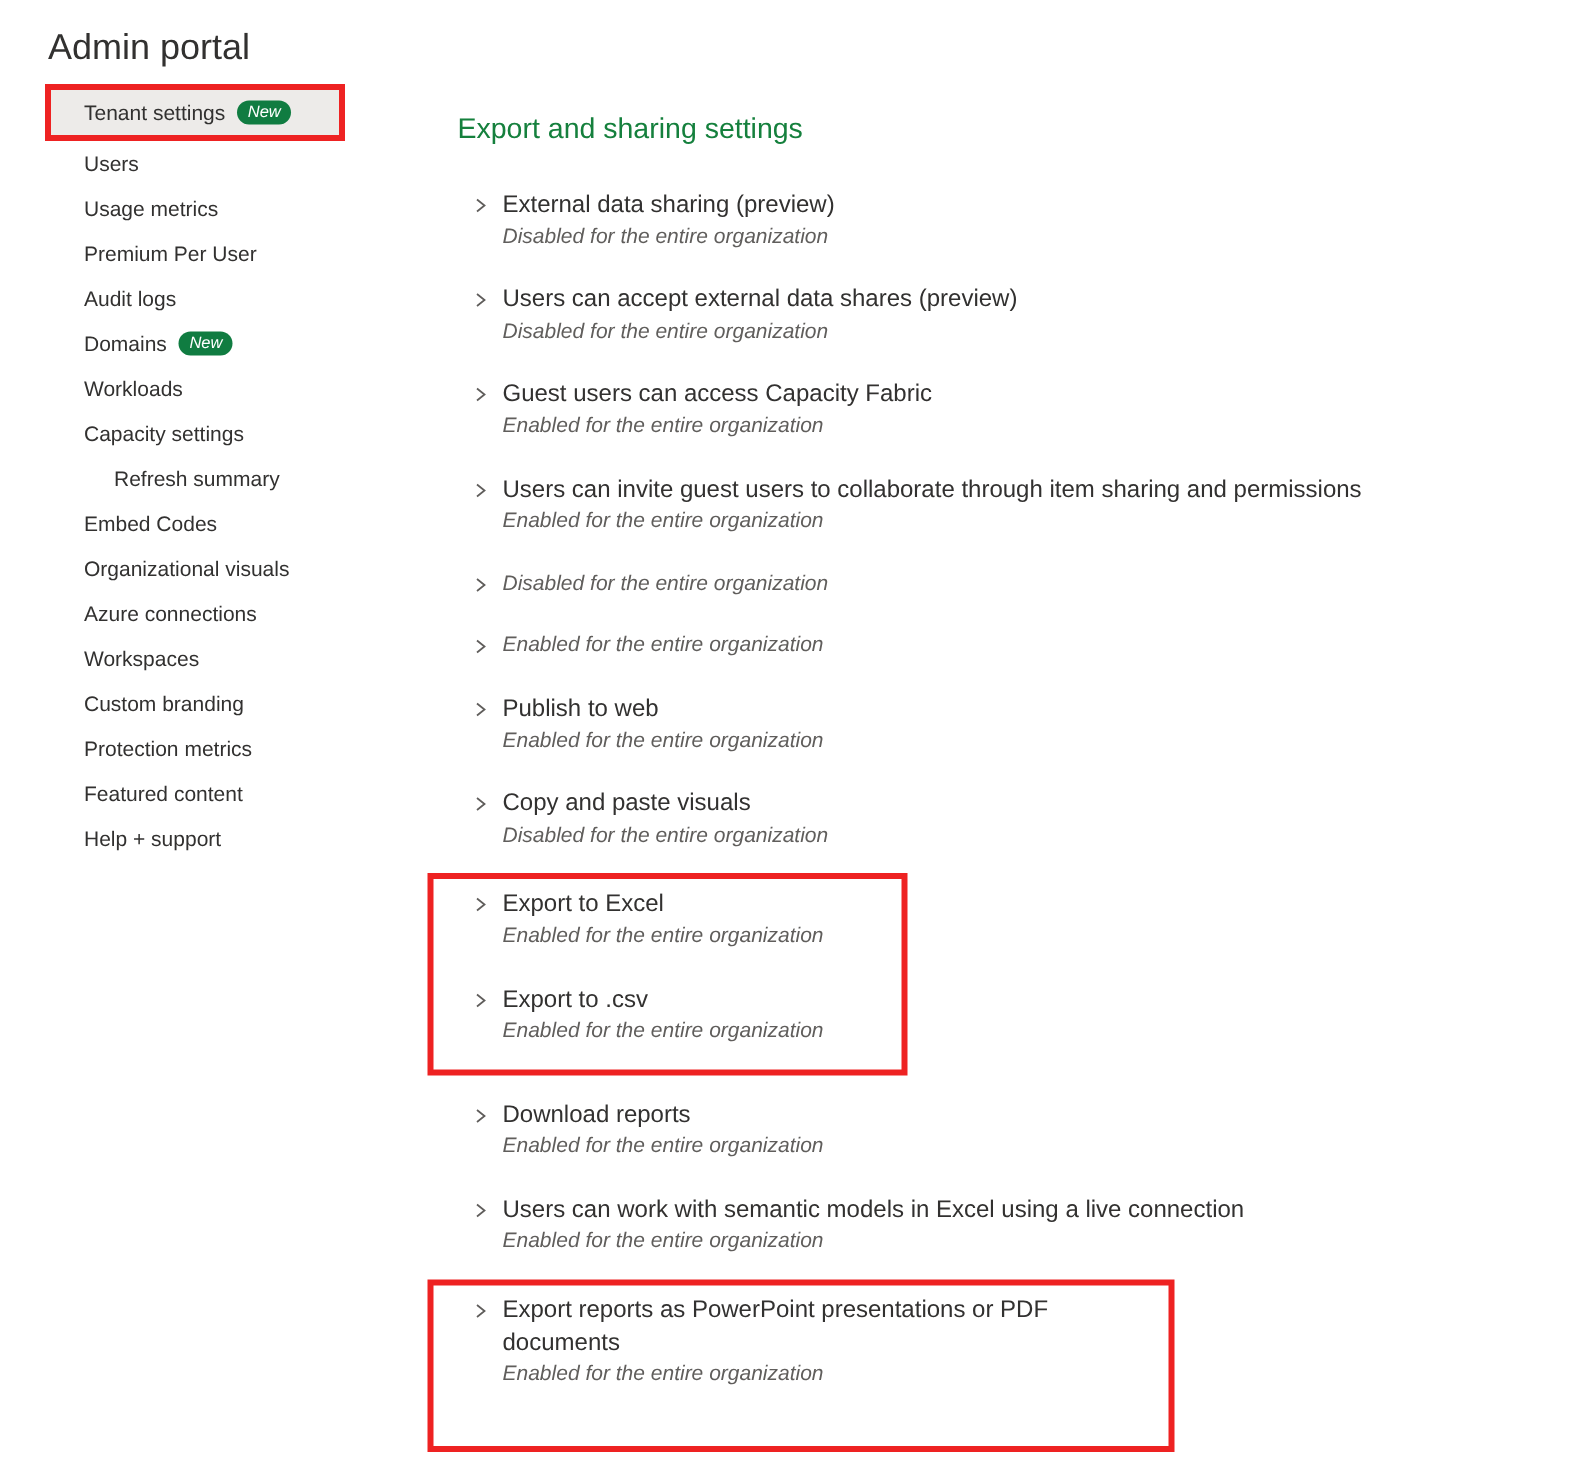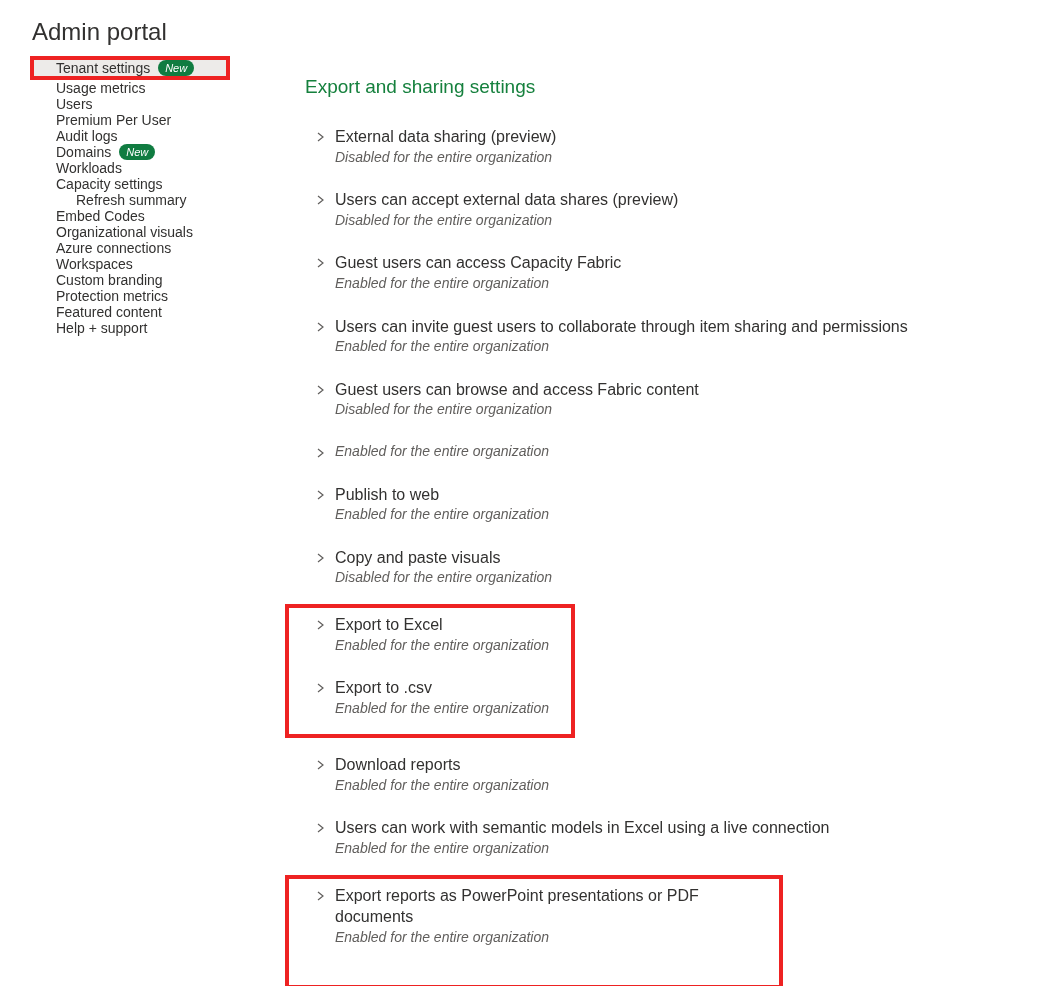--- a/index.html
+++ b/index.html
@@ -27,21 +27,21 @@
       flex-shrink: 0;
       padding-top: 0;
     }
     .sidebar-item {
       display: flex;
       align-items: center;
       padding: 6px 12px 6px 56px;
       font-size: 14px;
       color: #323130;
       cursor: pointer;
-      height: 16px;
+      height: 30px;
     }
     .sidebar-item.nested {
       padding-left: 76px;
     }
     .sidebar-item.selected {
       background: #edebe9;
     }
     .badge-new {
       display: inline-flex;
       align-items: center;
@@ -106,45 +106,45 @@
       color: #605e5c;
       line-height: 1.4;
     }
     .highlight-group {
       border: 4px solid #ee2222;
       margin-left: -20px;
       margin-bottom: 10px;
       padding-left: 16px;
     }
     .highlight-group-narrow {
-      width: 290px;
+      width: 320px;
     }
     .highlight-group-wide {
       width: 498px;
     }
   </style>
 </head>
 <body>
 
 <h1 class="page-title">Admin portal</h1>
 
 <div class="layout">
 
   <nav class="sidebar" id="sidebar-root">
       <div class="highlight-red-top">
         <div class="sidebar-item selected" style="padding-left: 22px;">
           <span>Tenant settings</span>
           <span class="badge-new">New</span>
         </div>
       </div>
       <div class="sidebar-item">
+        <span>Users</span>
+      </div>
+      <div class="sidebar-item">
         <span>Usage metrics</span>
-      </div>
-      <div class="sidebar-item">
-        <span>Users</span>
       </div>
       <div class="sidebar-item">
         <span>Premium Per User</span>
       </div>
       <div class="sidebar-item">
         <span>Audit logs</span>
       </div>
       <div class="sidebar-item">
         <span>Domains</span>
         <span class="badge-new">New</span>
@@ -231,21 +231,20 @@
             <div class="setting-status">Enabled for the entire organization</div>
           </div>
         </div>
         <div class="setting-row">
           <span class="chevron">
             <svg viewBox="0 0 8 10">
               <path d="M1 1 L6 5 L1 9" fill="none" stroke="#605e5c" stroke-width="1.2"></path>
             </svg>
           </span>
           <div class="setting-texts">
-            <div class="setting-title">Guest users can browse and access Fabric content</div>
             <div class="setting-status">Disabled for the entire organization</div>
           </div>
         </div>
         <div class="setting-row">
           <span class="chevron">
             <svg viewBox="0 0 8 10">
               <path d="M1 1 L6 5 L1 9" fill="none" stroke="#605e5c" stroke-width="1.2"></path>
             </svg>
           </span>
           <div class="setting-texts">

